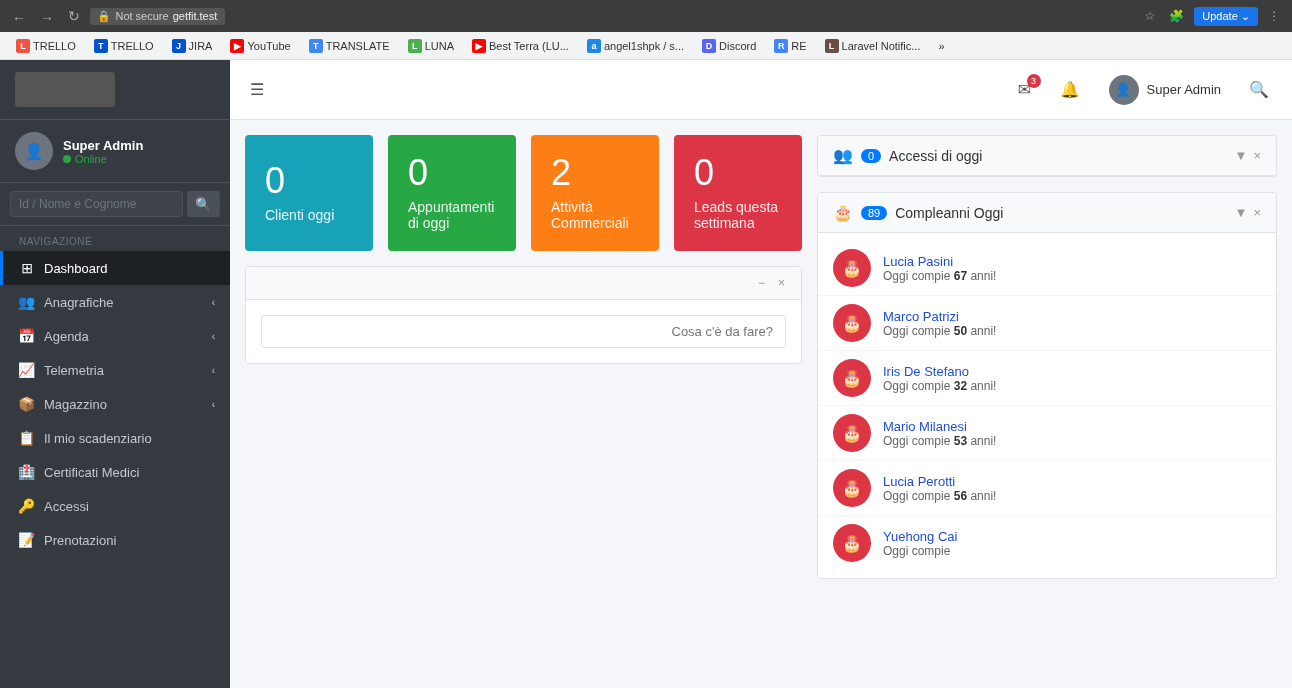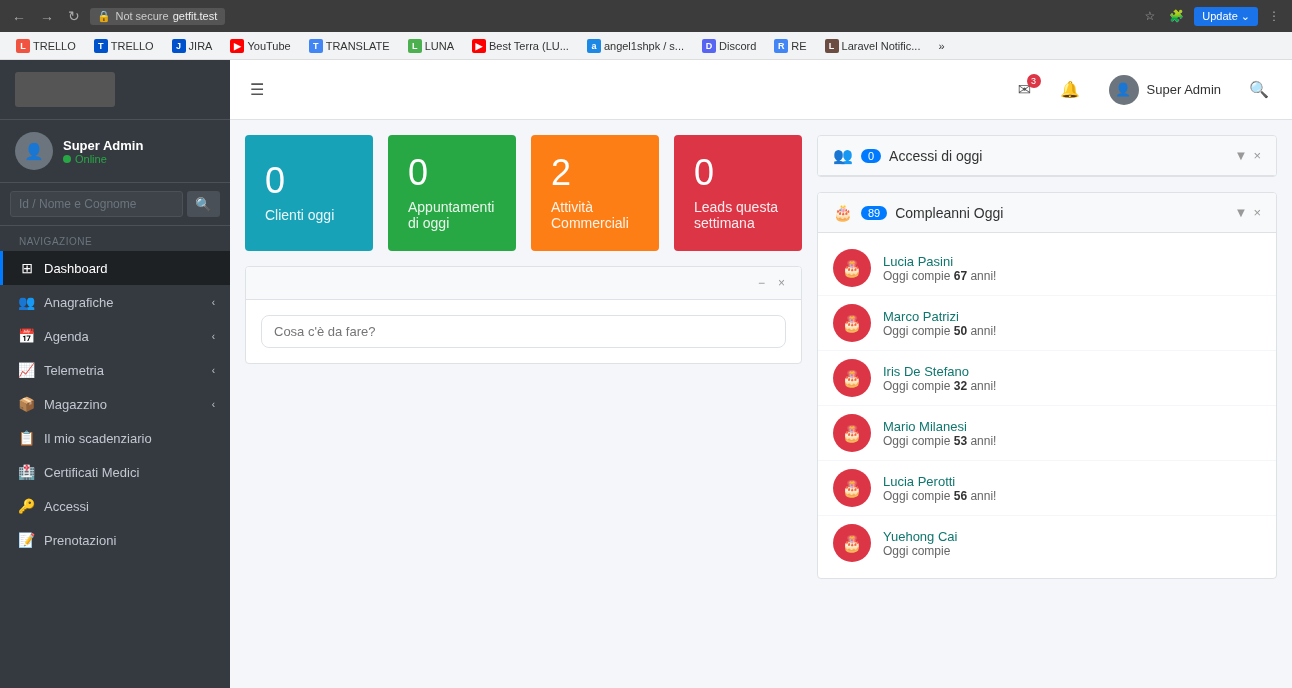--- a/index.html
+++ b/index.html
@@ -347,25 +347,26 @@
     .todo-header-btn {
       color: #999;
       cursor: pointer;
       font-size: 12px;
       padding: 1px 4px;
     }
     .todo-body { padding: 15px; }
     .todo-input {
       width: 100%;
       border: 1px solid #dee2e6;
-      border-radius: 8px;
+      border-radius: 3px;
       padding: 8px 12px;
       font-size: 13px;
       color: #999;
       background: #fff;
+      text-align: right;
     }
     .todo-footer {
       padding: 10px 15px;
       border-top: 1px solid #dee2e6;
       font-size: 12px;
       color: #555;
     }
     .todo-footer a { color: #007bff; text-decoration: none; }
 
     
@@ -417,21 +418,21 @@
       border-radius: 50%;
       background: #dc3545;
       display: flex;
       align-items: center;
       justify-content: center;
       color: white;
       font-size: 16px;
       flex-shrink: 0;
     }
     .birthday-info .birthday-name {
-      color: #0f766e;
+      color: #1d4ed8;
       font-size: 13px;
       font-weight: 500;
       cursor: pointer;
     }
     .birthday-info .birthday-desc {
       font-size: 12px;
       color: #666;
     }
     .birthday-info .birthday-desc strong { color: #333; }
 

